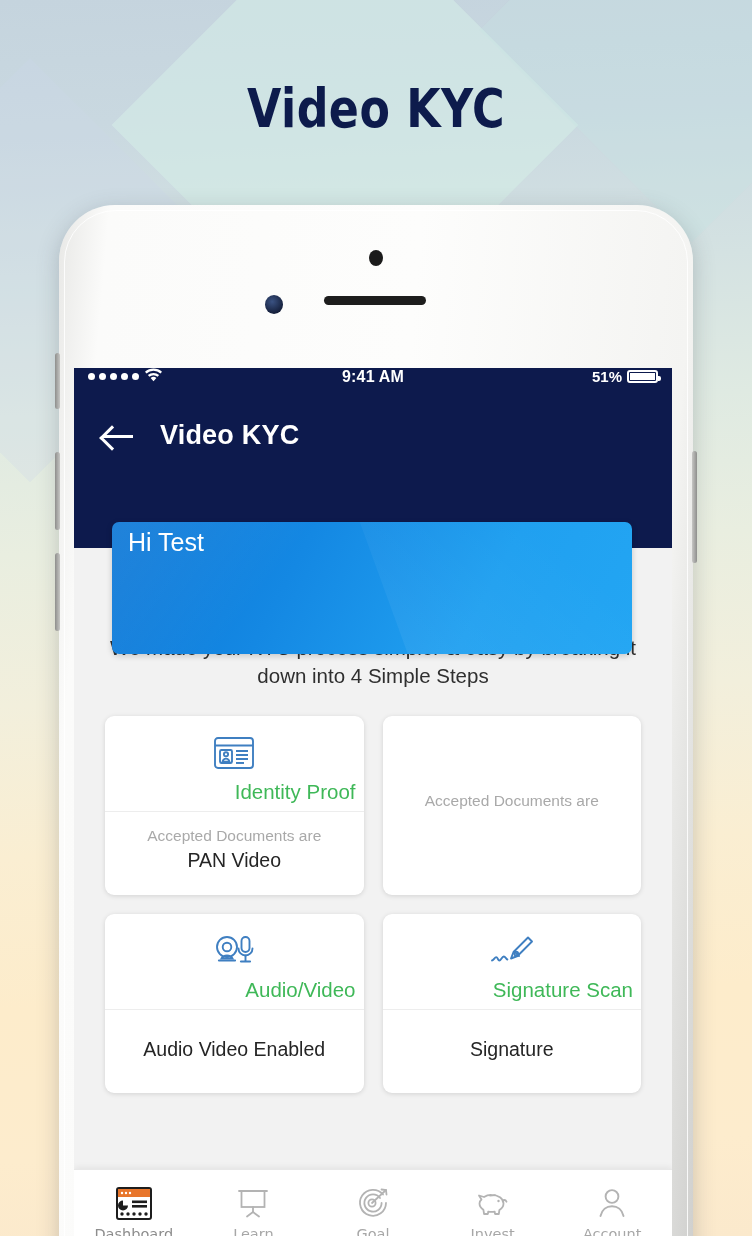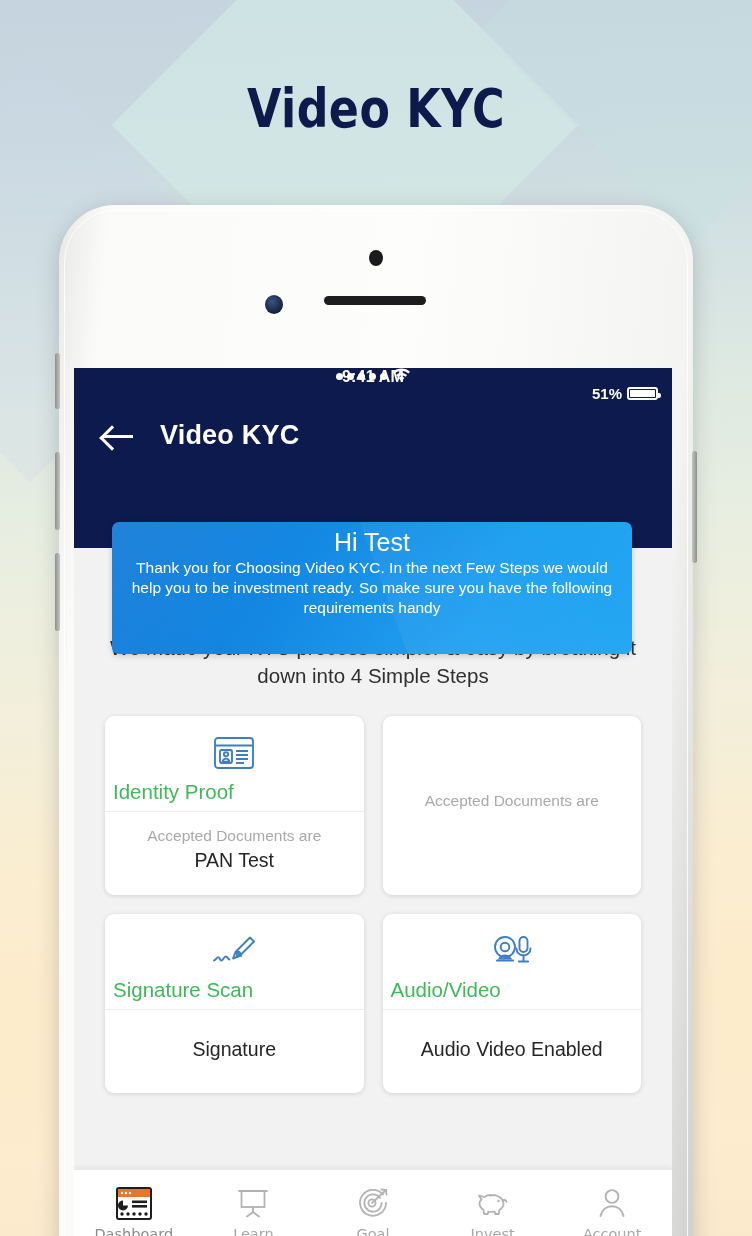--- a/index.html
+++ b/index.html
@@ -83,22 +83,22 @@
   
   .screen {
     position:absolute; left:15px; top:163px;
     width:598px; height:897px;
     background:#f2f2f2; overflow:hidden;
   }
 
   
   .statusbar {
     position:relative; height:30px; background:#0d1a4d;
-    display:flex; align-items:center; color:#fff;
-    font-size:15px; font-weight:bold; padding:0 14px;flex-direction:column;
+    display:flex; align-items:flex-start; color:#fff;
+    font-size:15px; font-weight:bold; padding:0 14px;
   }
   .sb-left { display:flex; align-items:center; gap:5px; }
   .sig-dots { display:flex; gap:4px; align-items:center; }
   .sig-dots i { width:7px; height:7px; border-radius:50%; background:#fff; display:block; }
   .sb-time { position:absolute; left:0; width:100%; text-align:center;
              font-size:16px; letter-spacing:0.2px; }
   .sb-right { margin-left:auto; display:flex; align-items:center; gap:5px; z-index:2; font-size:15px;}
   .batt { width:31px; height:13px; border:2px solid #fff; border-radius:3px; position:relative; }
   .batt::after { content:""; position:absolute; right:-5px; top:4px; width:3px; height:5px;
                  background:#fff; border-radius:0 2px 2px 0; }
@@ -119,21 +119,21 @@
     border-left:3px solid #fff; border-bottom:3px solid #fff; transform:rotate(45deg);
   }
   .appbar-title { color:#fff; font-size:27px; font-weight:bold; letter-spacing:0.2px; }
 
   
   .banner {
     position:absolute; left:38px; top:124px; width:520px; height:132px;
     border-radius:7px; overflow:hidden;
     background:linear-gradient(118deg,#0b76d6 0%,#1488e3 35%,#20a0f0 70%,#23a6f3 100%);
     box-shadow:0 2px 6px rgba(0,0,0,0.18);
-    text-align:center; color:#fff; padding:6px 16px 0;
+    text-align:left; color:#fff; padding:6px 16px 0;
     z-index:5;
   }
   .banner::before {
     content:""; position:absolute; left:-40px; top:-30px; width:260px; height:300px;
     background:linear-gradient(115deg,rgba(255,255,255,0.11),rgba(255,255,255,0) 55%);
     transform:rotate(12deg);
   }
   .banner::after {
     content:""; position:absolute; right:-60px; bottom:-80px; width:300px; height:300px;
     background:linear-gradient(60deg,rgba(255,255,255,0.08),rgba(255,255,255,0) 60%);
@@ -148,21 +148,21 @@
     text-align:center; color:#2f2f2f; font-size:20.5px; line-height:1.36;
     padding:86px 14px 0;
   }
 
   .cards { display:grid; grid-template-columns:1fr 1fr; gap:19px; padding:26px 17px 0; }
   .card {
     background:#fff; border-radius:9px; overflow:hidden;
     box-shadow:0 1px 5px rgba(0,0,0,0.13);
     min-height:179px; display:flex; flex-direction:column;
   }
-  .card-head { padding:17px 8px 7px; text-align:left; border-bottom:1px solid #ededed; }
+  .card-head { padding:17px 8px 7px; text-align:right; border-bottom:1px solid #ededed; }
   .card-icon { height:40px; display:flex; align-items:center; justify-content:center; margin-bottom:7px; }
   .card-title { color:#3fb858; font-size:20.5px; }
   .card-body { flex:1; display:flex; flex-direction:column; justify-content:center;
                align-items:center; text-align:center; padding:10px 10px 16px; }
   .card-sub { color:#a9a9a9; font-size:15.5px; margin-bottom:3px; }
   .card-val { color:#252525; font-size:19.5px; line-height:1.27; }
 
   
   .tabbar {
     position:absolute; left:0; bottom:0; width:100%; height:96px;
@@ -223,21 +223,20 @@
       </div>
     </div>
 
     <div class="appbar">
       <div class="appbar-row">
         <div class="back-arrow"></div>
         <div class="appbar-title">Video KYC</div>
       </div>
       <div class="banner">
         <div class="banner-title">Hi Test</div>
-        <div class="banner-text">Thank you for Choosing Video KYC. In the next Few Steps we would help you to be investment ready. So make sure you have the following requirements handy</div>
       </div>
     </div>
 
     <div class="content">
       <div class="intro">We made your KYC process simpler &amp; easy by breaking it down into 4 Simple Steps</div>
 
       <div class="cards">
 
         <div class="card">
           <div class="card-head">
@@ -251,45 +250,27 @@
                 <line x1="23" y1="15" x2="35" y2="15"></line>
                 <line x1="23" y1="19" x2="35" y2="19"></line>
                 <line x1="23" y1="23" x2="35" y2="23"></line>
                 <line x1="23" y1="27" x2="31" y2="27"></line>
               </svg>
             </div>
             <div class="card-title">Identity Proof</div>
           </div>
           <div class="card-body">
             <div class="card-sub">Accepted Documents are</div>
-            <div class="card-val">PAN Test</div>
+            <div class="card-val">PAN Video</div>
           </div>
         </div>
 
         <div class="card">
           <div class="card-body">
             <div class="card-sub">Accepted Documents are</div>
-          </div>
-        </div>
-
-        <div class="card">
-          <div class="card-head">
-            <div class="card-icon">
-              <svg width="46" height="34" viewBox="0 0 46 34" fill="none" stroke="#3f7fc1" stroke-width="1.9" stroke-linecap="round" stroke-linejoin="round">
-                <path d="M39 3.5 43 7.5 28.5 22 22 24.5 24.5 18z"></path>
-                <path d="M25.5 17.5 30 22"></path>
-                <circle cx="27.2" cy="19.5" r="1.9"></circle>
-                <path d="M3 26.5c2-0.2 2.6-3.4 4.2-3.4 1.5 0 1.6 3.4 3.2 3.4 1.6 0 2.4-4 4.4-4 1.5 0 2.4 2.6 3.6 3"></path>
-              </svg>
-            </div>
-            <div class="card-title">Signature Scan</div>
-          </div>
-          <div class="card-body">
-            <div class="card-sub"></div>
-            <div class="card-val">Signature</div>
           </div>
         </div>
 
         <div class="card">
           <div class="card-head">
             <div class="card-icon">
               <svg width="44" height="34" viewBox="0 0 44 34" fill="none" stroke="#3f7fc1" stroke-width="1.9" stroke-linecap="round">
                 <circle cx="15" cy="13" r="10"></circle>
                 <circle cx="15" cy="13" r="4.3"></circle>
                 <path d="M9.5 24.5c1-2 3-3 5.5-3s4.5 1 5.5 3z"></path>
@@ -301,20 +282,38 @@
               </svg>
             </div>
             <div class="card-title">Audio/Video</div>
           </div>
           <div class="card-body">
             <div class="card-sub"></div>
             <div class="card-val">Audio Video Enabled</div>
           </div>
         </div>
 
+        <div class="card">
+          <div class="card-head">
+            <div class="card-icon">
+              <svg width="46" height="34" viewBox="0 0 46 34" fill="none" stroke="#3f7fc1" stroke-width="1.9" stroke-linecap="round" stroke-linejoin="round">
+                <path d="M39 3.5 43 7.5 28.5 22 22 24.5 24.5 18z"></path>
+                <path d="M25.5 17.5 30 22"></path>
+                <circle cx="27.2" cy="19.5" r="1.9"></circle>
+                <path d="M3 26.5c2-0.2 2.6-3.4 4.2-3.4 1.5 0 1.6 3.4 3.2 3.4 1.6 0 2.4-4 4.4-4 1.5 0 2.4 2.6 3.6 3"></path>
+              </svg>
+            </div>
+            <div class="card-title">Signature Scan</div>
+          </div>
+          <div class="card-body">
+            <div class="card-sub"></div>
+            <div class="card-val">Signature</div>
+          </div>
+        </div>
+
       </div>
     </div>
 
     <div class="tabbar">
 
       <div class="tab active">
         <div class="tab-ico">
           <svg width="36" height="33" viewBox="0 0 36 33">
             <rect x="1" y="1" width="34" height="31" rx="2" fill="#fff" stroke="#1d1d1d" stroke-width="2"></rect>
             <rect x="2" y="2" width="32" height="8" fill="#e8762c"></rect>

